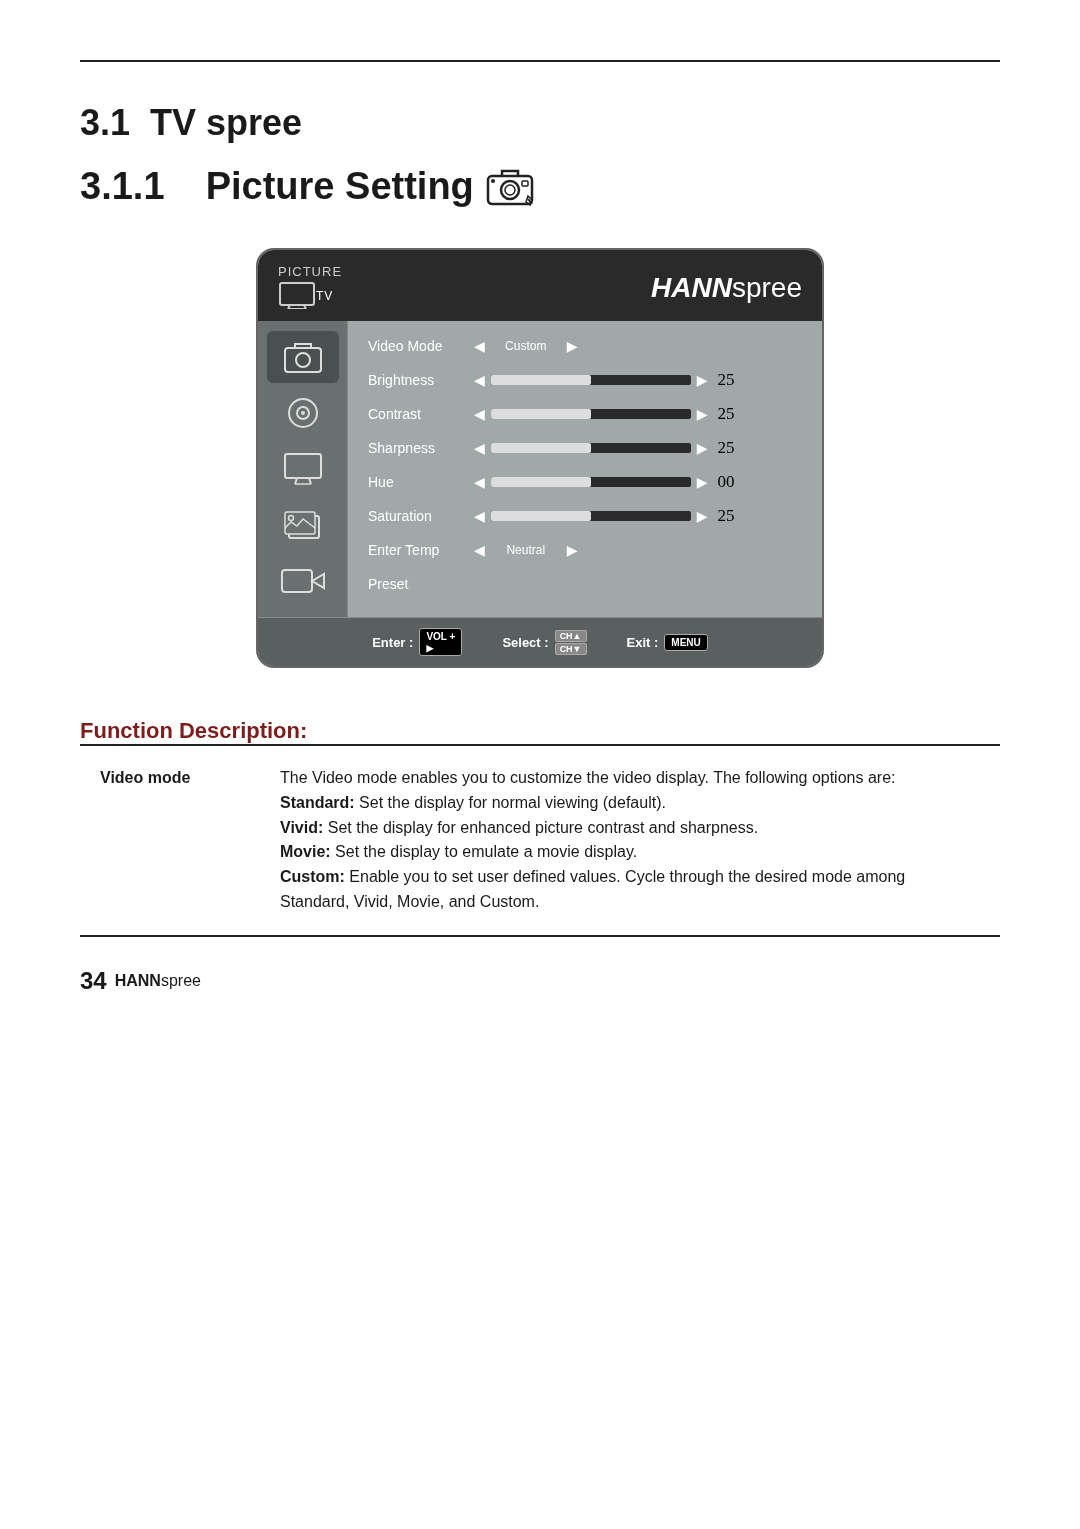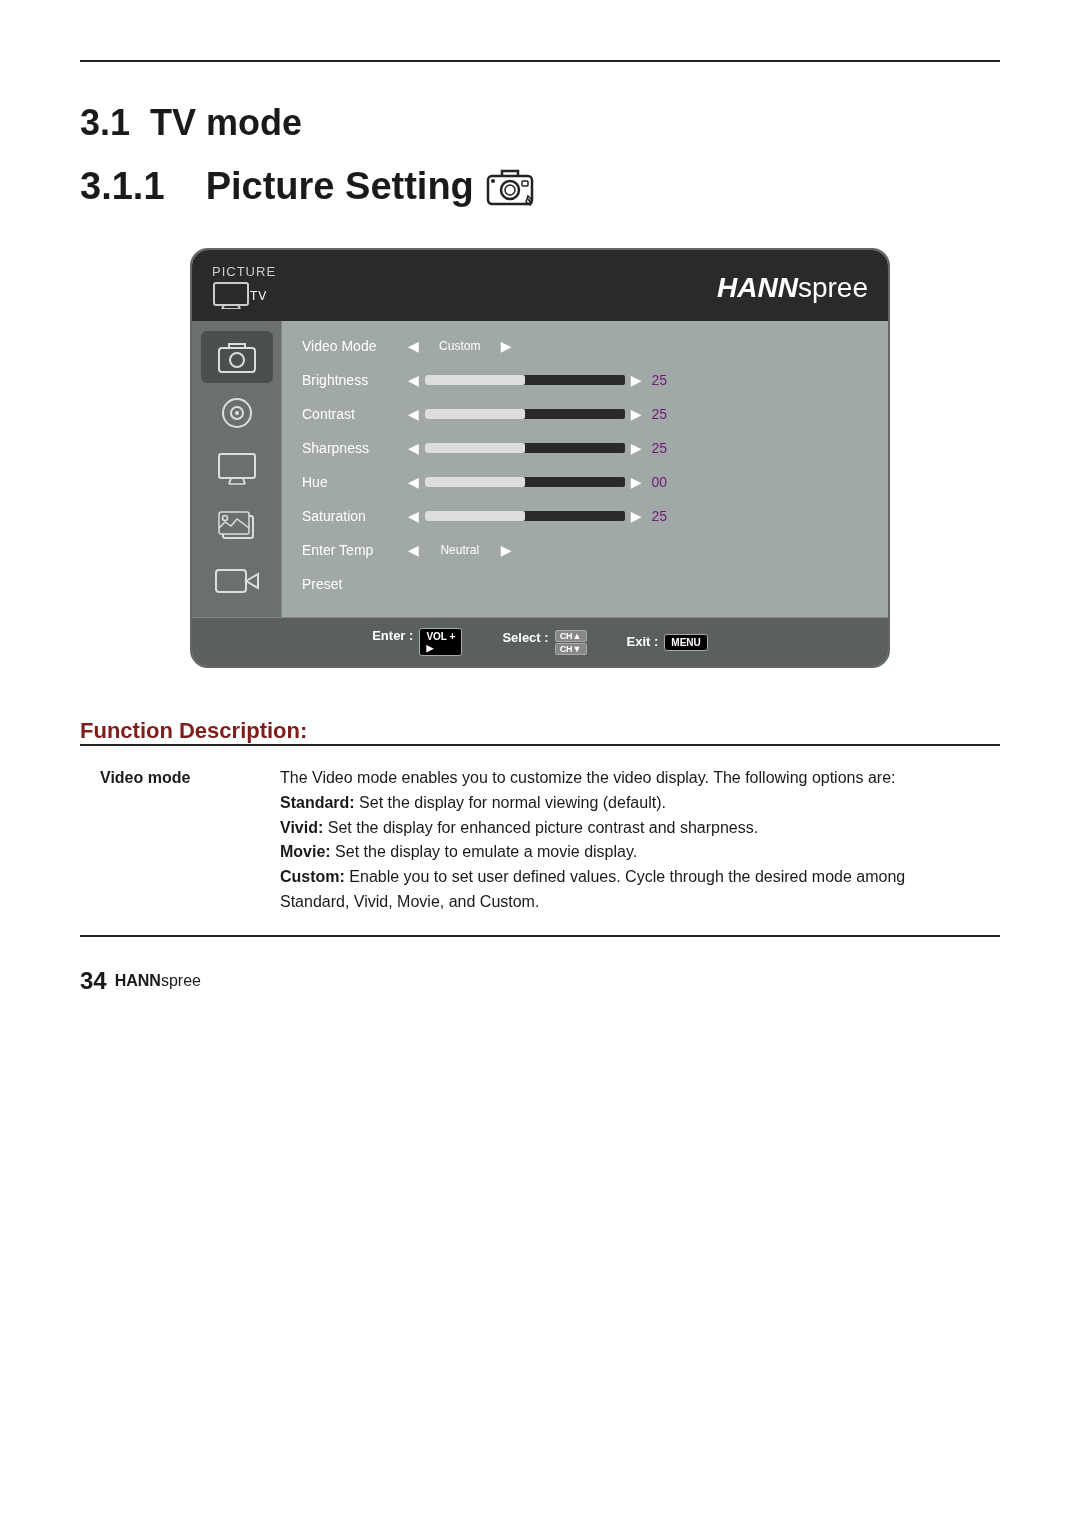--- a/index.html
+++ b/index.html
@@ -46,21 +46,21 @@
     .camera-icon-wrap {
       display: inline-flex;
       align-items: center;
     }
 
     
     .tv-menu-box {
       background: #a0a8a8;
       border-radius: 18px;
       padding: 0;
-      width: 700px;
+      width: 568px;
       margin: 0 auto 50px auto;
       overflow: hidden;
       border: 2px solid #666;
     }
 
     .tv-menu-header {
       background: #2a2a2a;
       border-radius: 16px 16px 0 0;
       padding: 14px 20px 10px 20px;
       display: flex;
@@ -174,23 +174,24 @@
     }
 
     .menu-row-value {
       color: #ffffff;
       font-size: 12px;
       min-width: 70px;
       text-align: center;
     }
 
     .menu-row-number {
-      color: #701a75;
-      font-size: 14px;
+      color: #000000;
+      font-size: 17px;
       margin-left: 4px;
+      font-family: Liberation Serif, serif;
     }
 
     
     .slider-track {
       flex: 1;
       height: 10px;
       background: #2a2a2a;
       border-radius: 2px;
       position: relative;
       max-width: 200px;
@@ -208,20 +209,21 @@
       padding: 10px 20px;
       display: flex;
       align-items: center;
       justify-content: center;
       gap: 40px;
       border-top: 1px solid #888;
     }
 
     .footer-item {
       display: flex;
+      align-items: center;
       gap: 6px;
       color: #ffffff;
       font-size: 13px;
       font-weight: bold;
     }
 
     .footer-key {
       background: #000000;
       border: 1px solid #aaa;
       border-radius: 3px;
@@ -313,21 +315,21 @@
     }
   </style>
 </head>
 <body>
 
 <div class="page-content">
 
   <hr class="top-rule">
 
   <div class="section-heading">
-    <span>3.1</span>&nbsp;&nbsp;<span>TV mode</span>
+    <span>3.1</span>&nbsp;&nbsp;<span>TV spree</span>
   </div>
 
   <div class="subsection-heading">
     <span>3.1.1</span>&nbsp;&nbsp;<span>Picture Setting</span>
     
     <span class="camera-icon-wrap">
       <svg width="52" height="44" viewBox="0 0 52 44" fill="none" xmlns="http://www.w3.org/2000/svg">
 
         <rect x="4" y="12" width="44" height="28" rx="4" fill="none" stroke="#222" stroke-width="2.5"></rect>
 

